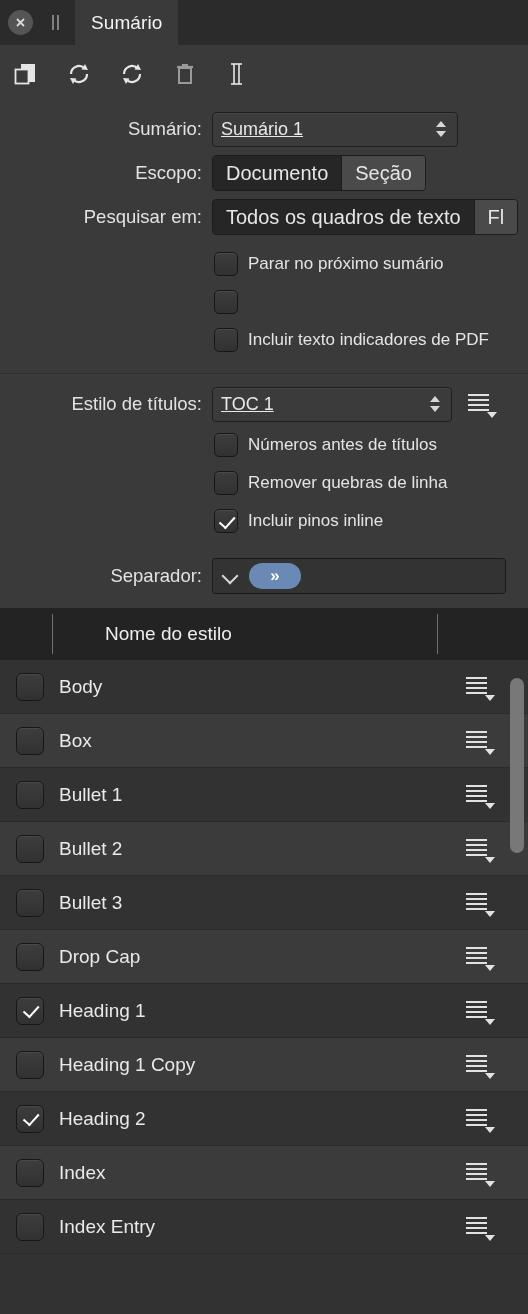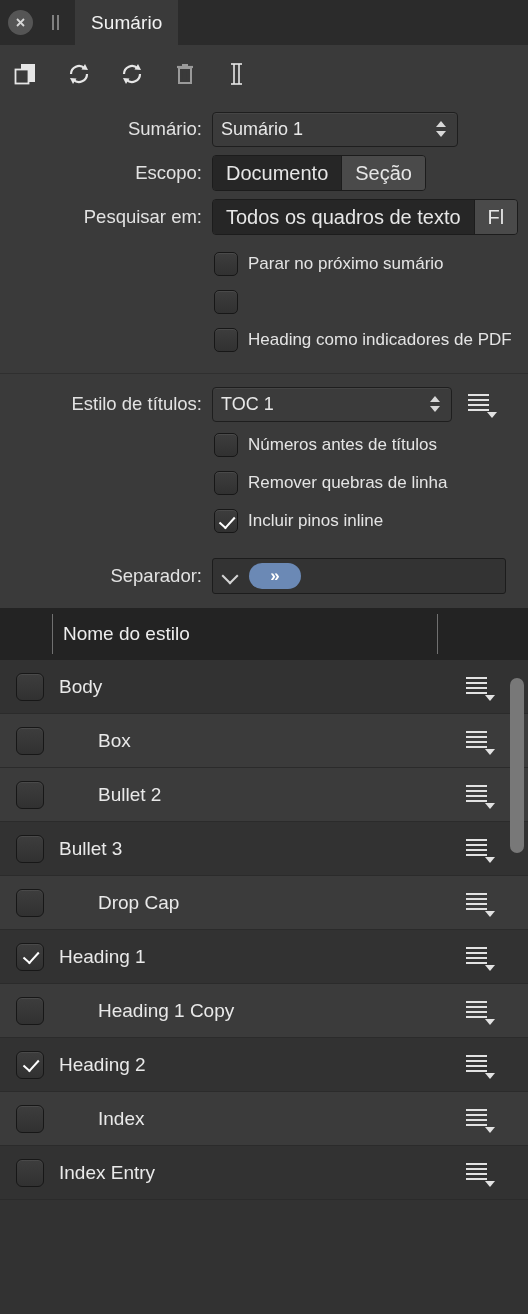--- a/index.html
+++ b/index.html
@@ -50,20 +50,21 @@
     width:212px; text-align:right; padding-right:10px;
     font-size:18.5px; color:#e2e2e2; white-space:nowrap;
   }
 
   .select {
     width:246px; height:35px; background:#3b3b3b;
     border:1px solid #1e1e1e; border-radius:4px;
     display:flex; align-items:center; padding:4px 8px;
     font-size:18px; position:relative;
     box-shadow:0 1px 0 rgba(255,255,255,.05) inset;
+    text-decoration:underline;
   }
   .select .val { flex:1; white-space:nowrap; overflow:hidden; }
   .stepper { display:flex; flex-direction:column; gap:4px; align-items:center; padding-right:3px; }
   .stepper .up   { width:0;height:0;border-left:5px solid transparent;border-right:5px solid transparent;border-bottom:6px solid #d8d8d8; }
   .stepper .down { width:0;height:0;border-left:5px solid transparent;border-right:5px solid transparent;border-top:6px solid #d8d8d8; }
 
   .segmented {
     display:flex; height:36px; border:1px solid #1c1c1c; border-radius:4px; overflow:hidden;
   }
   .seg {
@@ -120,32 +121,33 @@
   .pill {
     height:26px; min-width:52px; border-radius:13px;
     display:flex; align-items:center; justify-content:center;
     font-size:17px; color:#ffffff; font-weight:bold;
   }
 
   
   .list-header {
     flex:0 0 52px; background:#232323; display:flex; align-items:center;
     position:relative;
+    padding-left:42px;
   }
   .list-header .sep1 { position:absolute; left:52px; top:6px; bottom:6px; width:1px; background:#707070; }
   .list-header .sep2 { position:absolute; left:437px; top:6px; bottom:6px; width:1px; background:#707070; }
   .list-header .htext { margin-left:63px; font-size:19px; color:#ededed; }
 
   .list-wrap { flex:1; position:relative; overflow:hidden; background:#323232; }
   .row-item {
     height:54px; display:flex; align-items:center; position:relative;
     border-bottom:1px solid #2b2b2b;
   }
   .row-item.odd  { background:#323232; }
-  .row-item.even { background:#3b3b3b;gap:39px; }
+  .row-item.even { background:#3b3b3b; }
   .row-item .cb { margin-left:16px; width:28px; height:28px; flex:0 0 28px; border-radius:6px; }
   .row-item .rname { margin-left:15px; font-size:19px; color:#e9e9e9;text-align:right; }
   .row-item .ham-wrap { position:absolute; right:38px; top:14px; }
 
   .scrollbar {
     position:absolute; right:4px; top:5px; width:14px; bottom:0;
   }
   .thumb {
     position:absolute; left:0; width:14px; border-radius:7px; background:#787878;
   }
@@ -246,21 +248,21 @@
 
     <div class="cbrow" style="margin-top:6px;">
       <span class="cb"></span>
       <span class="cblabel">Parar no próximo sumário</span>
     </div>
     <div class="cbrow">
       <span class="cb"></span>
     </div>
     <div class="cbrow">
       <span class="cb"></span>
-      <span class="cblabel">Heading como indicadores de PDF</span>
+      <span class="cblabel">Incluir texto indicadores de PDF</span>
     </div>
 
     <div class="divider" style="margin-top:14px;"></div>
 
     <div class="row" style="margin-top:8px;">
       <div class="lbl">Estilo de títulos:</div>
       <div class="select" style="width:240px;">
         <span class="val">TOC 1</span>
         <span class="stepper">
             <i class="up"></i>
@@ -310,20 +312,25 @@
         <div class="row-item odd">
           <span class="cb"></span>
           <span class="rname">Body</span>
           <span class="ham-wrap"><span class="hamburger"><i></i><i></i><i></i><i></i><span class="caret"></span></span></span>
         </div>
         <div class="row-item even">
           <span class="cb"></span>
           <span class="rname">Box</span>
           <span class="ham-wrap"><span class="hamburger"><i></i><i></i><i></i><i></i><span class="caret"></span></span></span>
         </div>
+        <div class="row-item odd">
+          <span class="cb"></span>
+          <span class="rname">Bullet 1</span>
+          <span class="ham-wrap"><span class="hamburger"><i></i><i></i><i></i><i></i><span class="caret"></span></span></span>
+        </div>
         <div class="row-item even">
           <span class="cb"></span>
           <span class="rname">Bullet 2</span>
           <span class="ham-wrap"><span class="hamburger"><i></i><i></i><i></i><i></i><span class="caret"></span></span></span>
         </div>
         <div class="row-item odd">
           <span class="cb"></span>
           <span class="rname">Bullet 3</span>
           <span class="ham-wrap"><span class="hamburger"><i></i><i></i><i></i><i></i><span class="caret"></span></span></span>
         </div>

